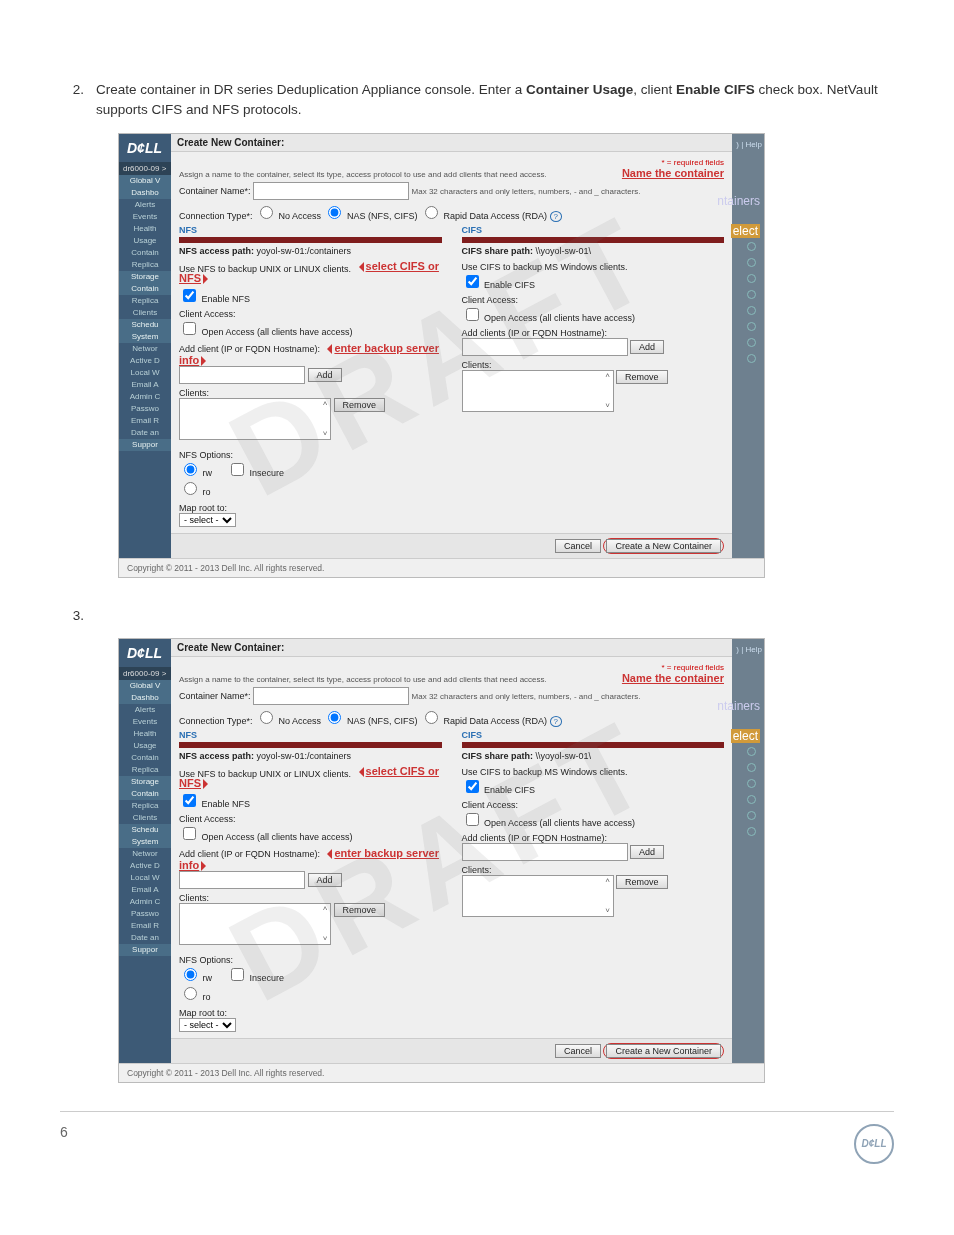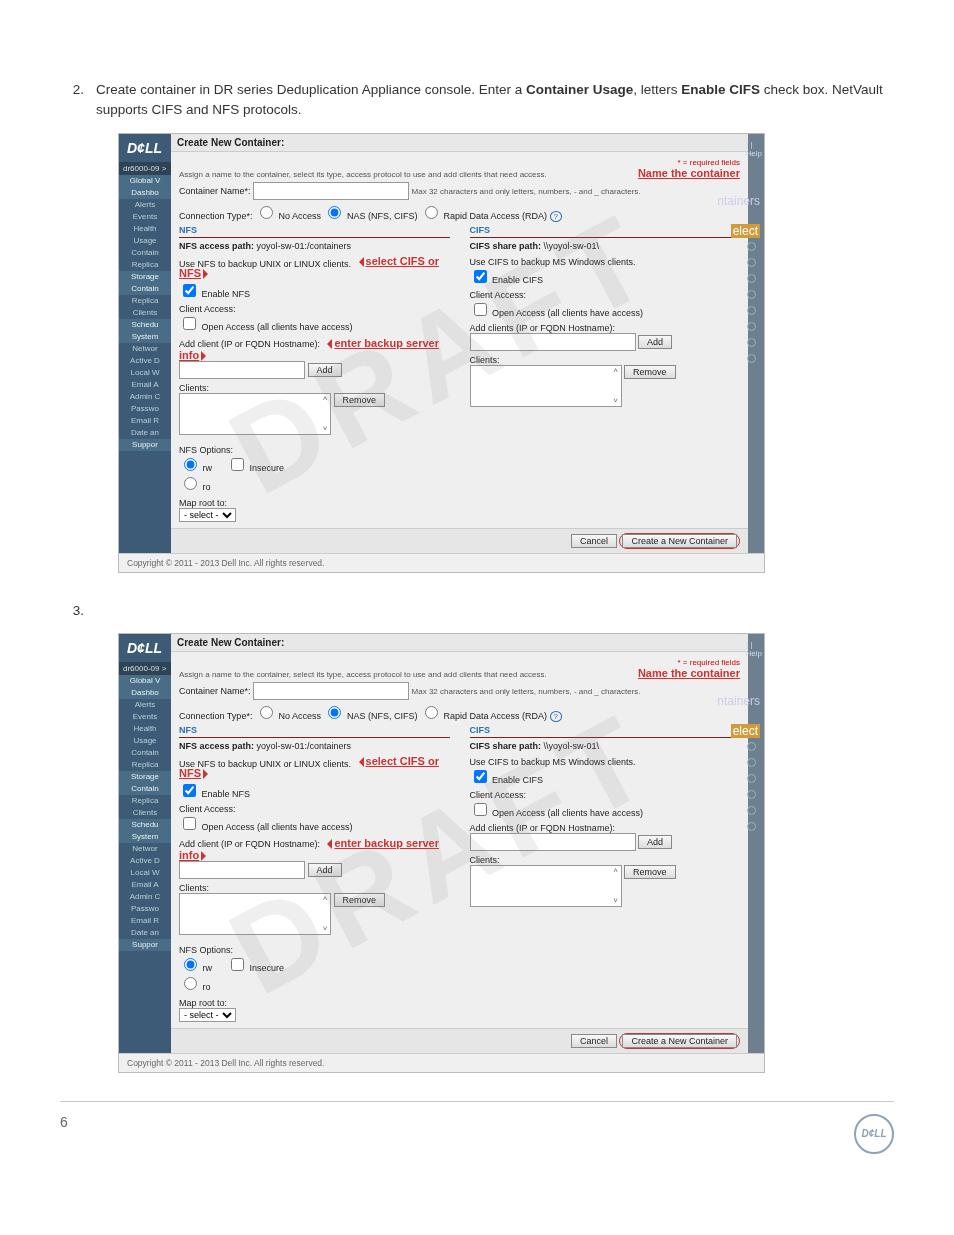--- a/index.html
+++ b/index.html
@@ -111,21 +111,21 @@
     font-weight: bold;
   }
   .arrow-left {
     display:inline-block;border:5px solid transparent;border-right-color:#c33;margin-right:2px;vertical-align:-2px;
   }
   .arrow-right {
     display:inline-block;border:5px solid transparent;border-left-color:#c33;margin-left:2px;vertical-align:-2px;
   }
   .row { display: flex; gap: 20px; margin-top: 4px;}
   .col { flex: 1; font-size: 9px; }
-  .colhead { color: #2a6fb3; font-weight: bold; border-bottom: 1px solid #7f1d1d; padding-bottom: 2px; margin-bottom: 3px; }
+  .colhead { color: #2a6fb3; font-weight: bold; border-bottom: 6px solid #7f1d1d; padding-bottom: 2px; margin-bottom: 3px; }
   input[type=text], select {
     font-size: 9px;
     height: 14px;
     border: 1px solid #999;
     background: #fff;
   }
   .listbox {
     border: 1px solid #999;
     background: #fff;
     width: 150px;
@@ -165,20 +165,21 @@
     padding: 4px 8px;
     border-top: 1px solid #ccc;
     background: #f0f0f0;
   }
   .rightshade {
     width: 16px;
     background: #6e808f;
     position: relative;
     color: #cce;
     font-size: 8px;
+    padding-left: 16px;
   }
   .rightshade .hint { position: absolute; top: 6px; right: 2px; color: #cde; }
   .rightshade .badge { position: absolute; right: 4px; font-size:12px; }
   .rightshade .dot {
     position:absolute; right:8px; width:7px; height:7px; border:1px solid #8bb; border-radius:50%;
   }
   .footer-area {
     border-top: 1px solid #ccc;
     margin-top: 20px;
     padding-top: 12px;
@@ -206,21 +207,21 @@
   .muted { color: #555; font-size: 8px; }
 </style>
 </head>
 <body>
 
 <div class="page">
 
   <div class="step">
     <div class="step-num">2.</div>
     <div class="step-text">
-      <span>Create container in DR series Deduplication Appliance console. Enter a </span><b>Container Usage</b><span>, letters </span><b>Enable CIFS</b><span> check box. NetVault supports CIFS and NFS protocols.</span>
+      <span>Create container in DR series Deduplication Appliance console. Enter a </span><b>Container Usage</b><span>, client </span><b>Enable CIFS</b><span> check box. NetVault supports CIFS and NFS protocols.</span>
     </div>
   </div>
 
   <div class="shot">
     <div class="shot-draft">DRAFT</div>
     <div class="shot-logo">D¢LL</div>
     <div class="shot-top">
       <div class="shot-sidecol">
         <div class="breadcrumb">dr6000-09 &gt;</div>
         <ul class="sidemenu">

